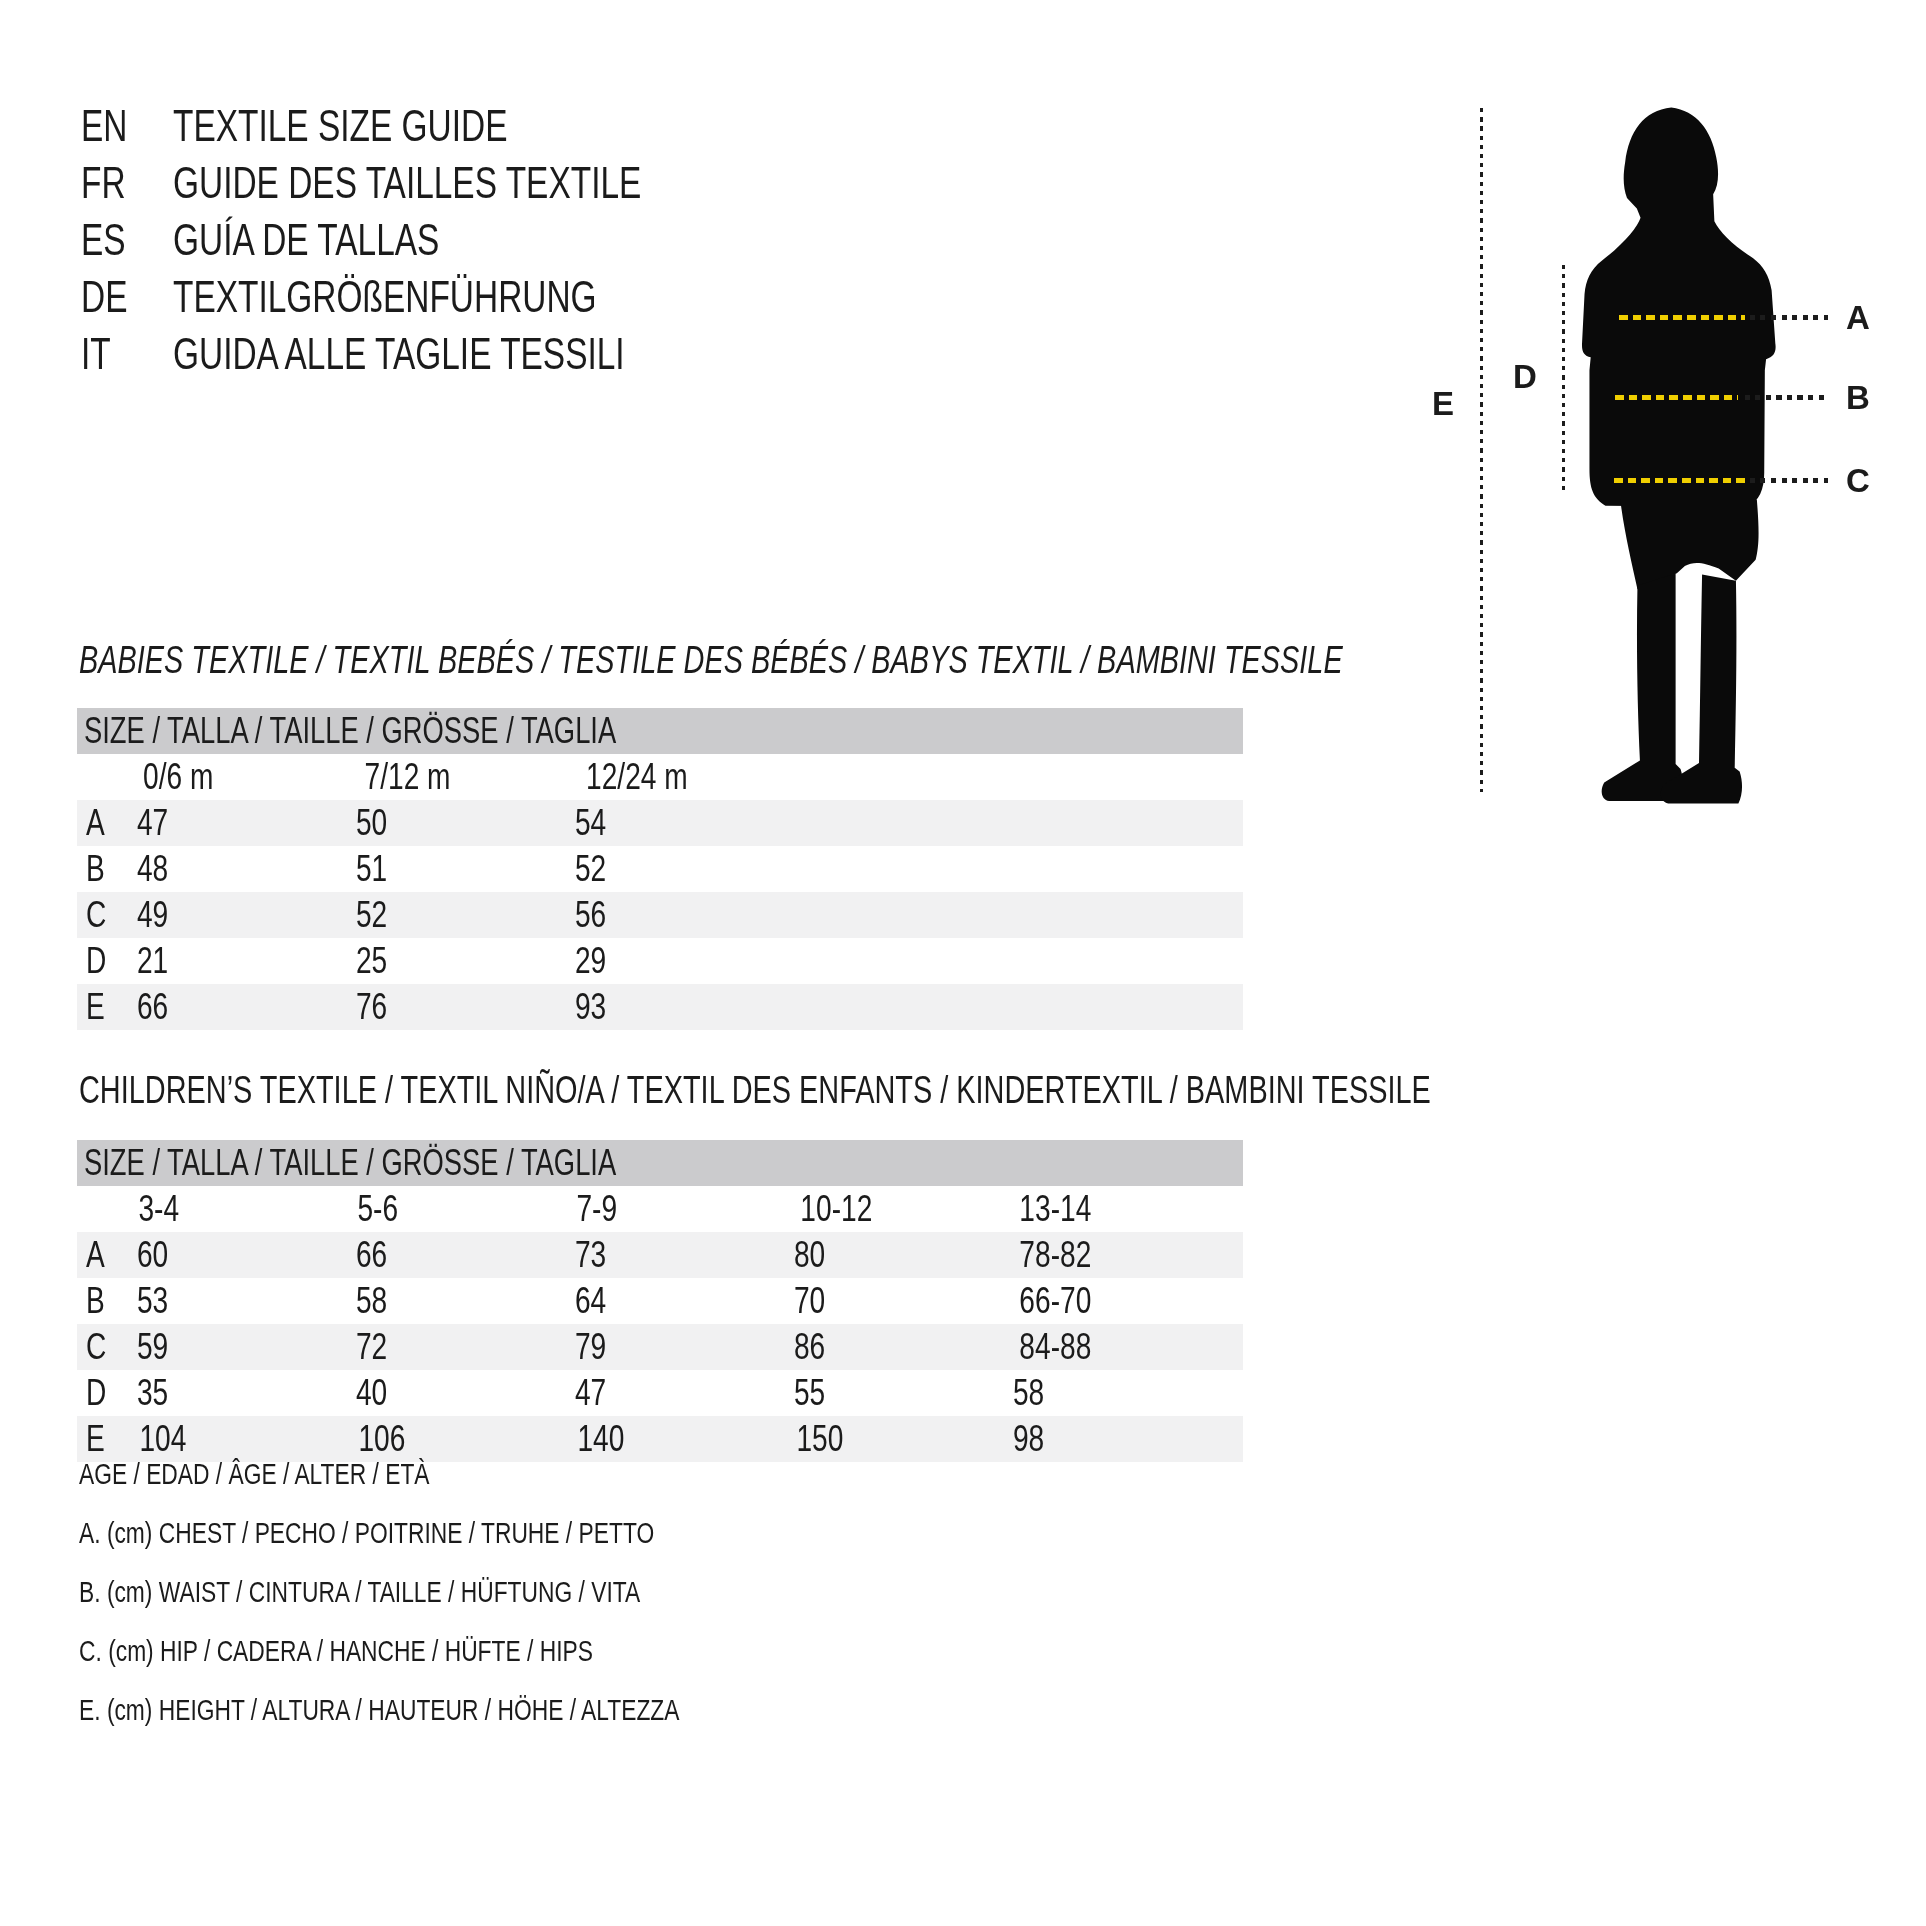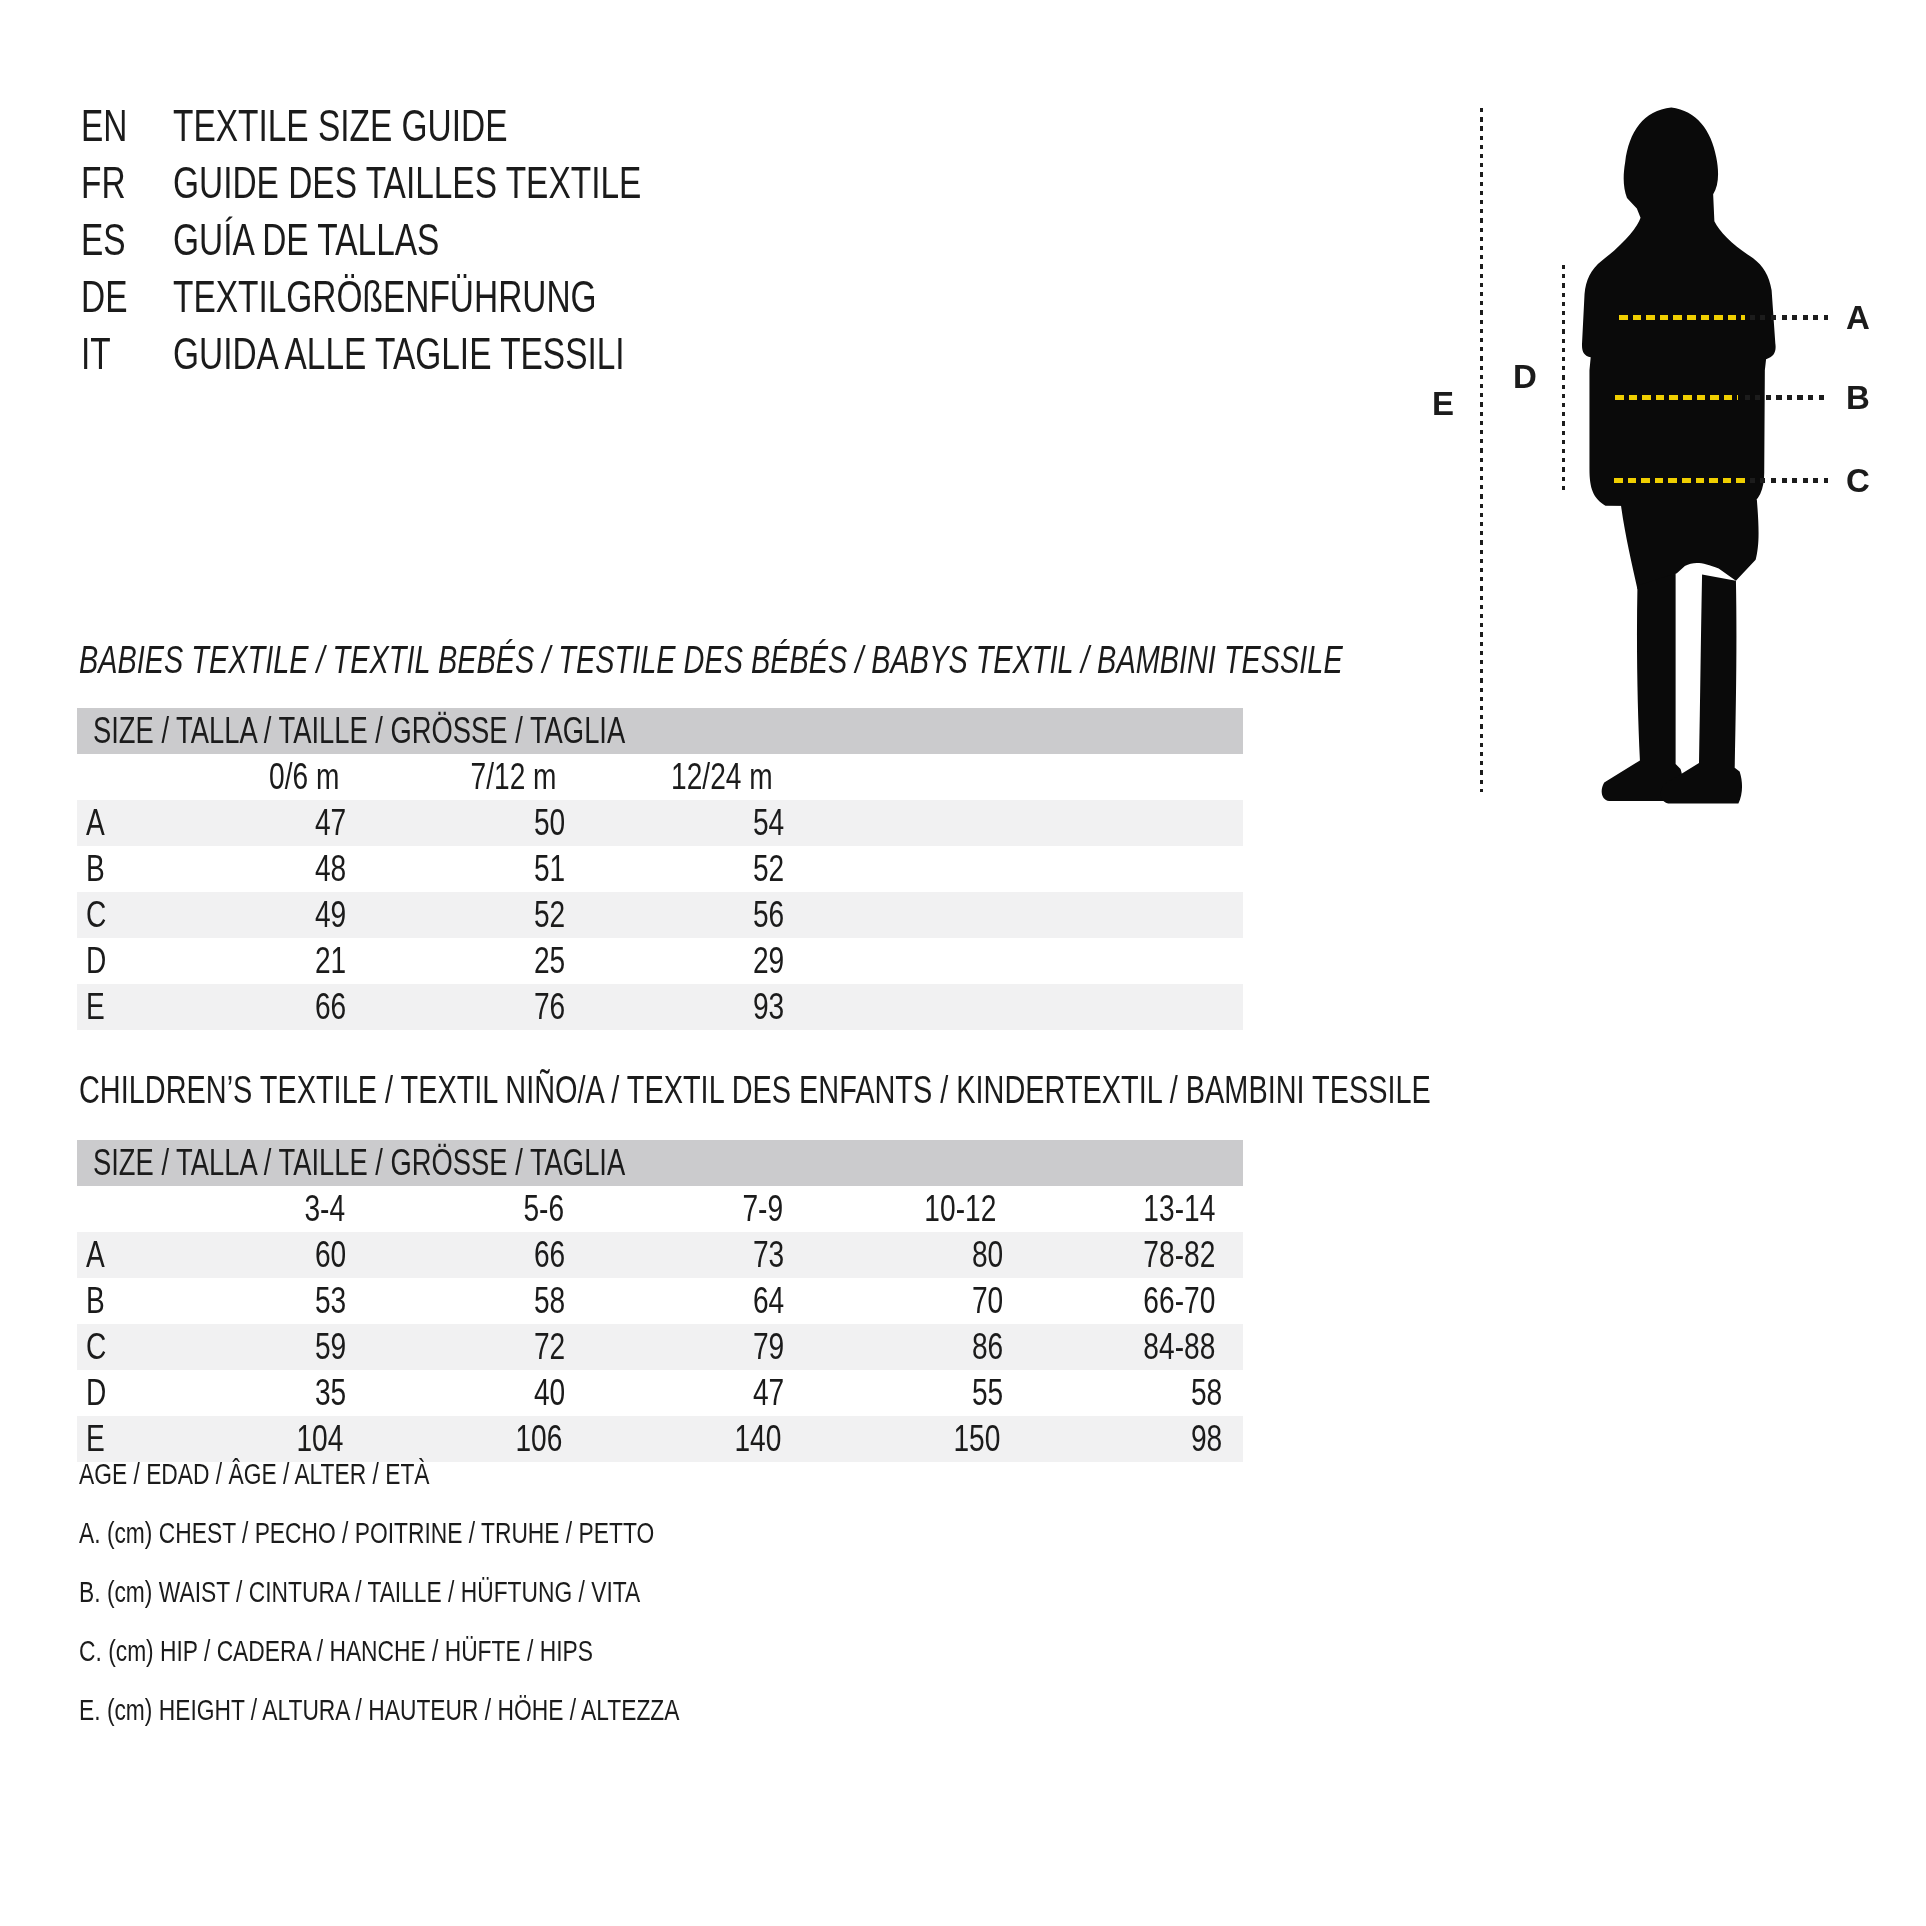--- a/index.html
+++ b/index.html
@@ -28,24 +28,24 @@
   .bdash { position:absolute; height:5px;
     background-image:repeating-linear-gradient(to right,#1c1c1c 0px 5px,transparent 5px 10.5px); }
   .marker { position:absolute; font-size:33px; line-height:36px; font-weight:bold; }
 
   
   .sec-heading { position:absolute; left:73px; font-size:38px; line-height:49px; }
 
   
   .table { position:absolute; left:71px; width:1166px; font-size:37px; }
   .t-bar { height:46px; display:flex; align-items:center; background:#cbcbcd;
-           padding-left:16px; box-sizing:border-box; font-size:36px; }
+           padding-left:7px; box-sizing:border-box; font-size:36px; }
   .t-row { height:46px; display:flex; align-items:center; }
   .t-row .lbl { width:55px; padding-left:9.2px; box-sizing:border-box; }
-  .t-row .cell { width:219px; text-align:right; }
+  .t-row .cell { width:219px; text-align:left; }
   .shade { background:#f1f1f2; }
 
   
   .legend { position:absolute; left:73px; top:1444px; font-size:30px; line-height:59px; }
 </style>
 </head>
 <body>
 
 <div class="canvas">
 

